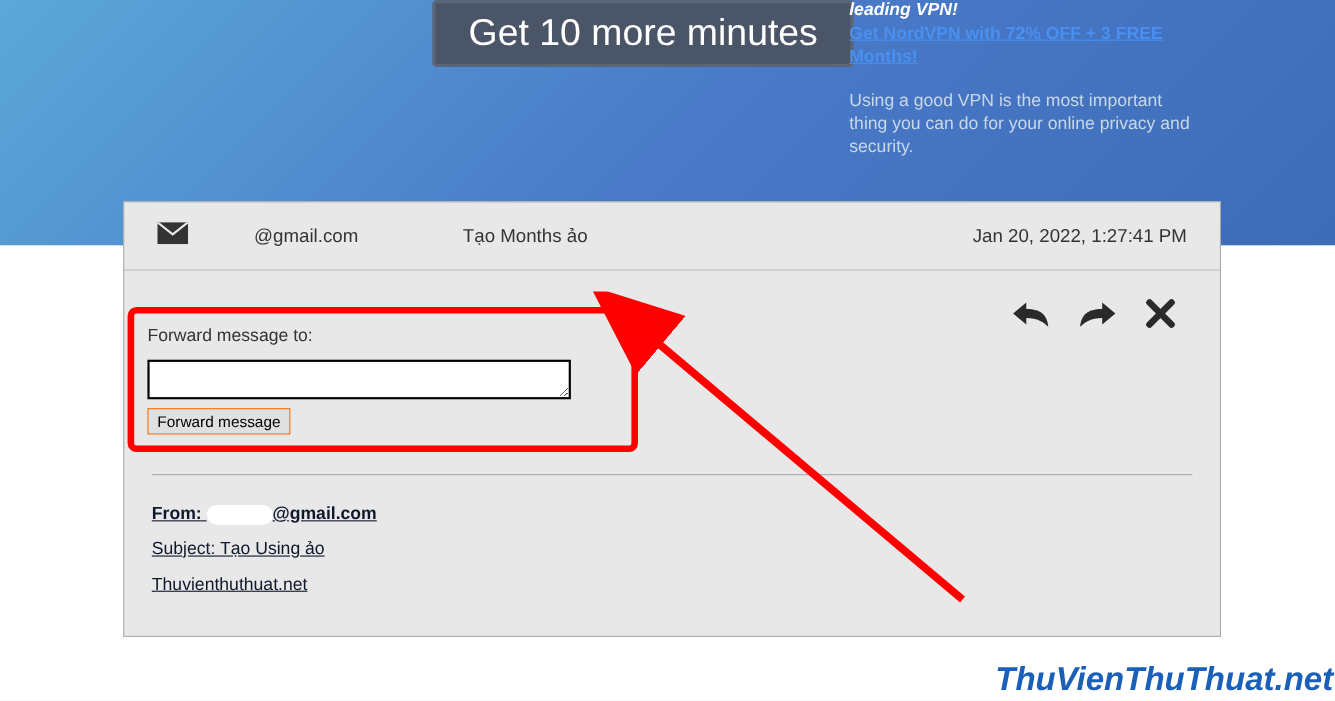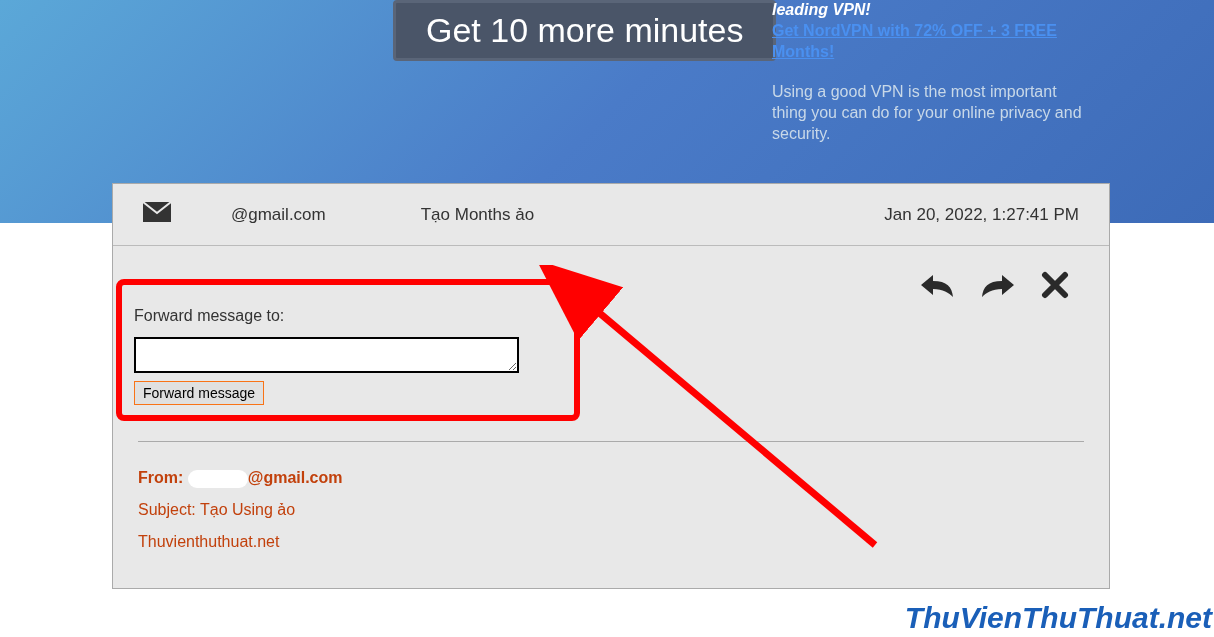--- a/index.html
+++ b/index.html
@@ -92,21 +92,21 @@
     }
     .action-icon {
       cursor: pointer;
       display: flex;
       align-items: center;
       justify-content: center;
     }
     .forward-box {
       border: 6px solid #f00;
       border-radius: 8px;
-      padding: 22px 12px 10px 12px;
+      padding: 12px 12px 10px 12px;
       width: 464px;
       margin-top: -35px;
       margin-left: -22px;
     }
     .forward-label {
       font-size: 16px;
       color: #333;
       margin-bottom: 12px;
     }
     .forward-textarea {
@@ -125,22 +125,23 @@
       font-size: 14px;
       cursor: pointer;
     }
     .divider {
       border: none;
       border-top: 1px solid #aaa;
       margin: 20px 0;
     }
     .msg-info {
       font-size: 16px;
-      color: #c2410c;
+      color: #0f172a;
       line-height: 2.0;
+      text-decoration: underline;
     }
     .msg-from-label {
       font-weight: bold;
     }
     .msg-from-blank {
       display: inline-block;
       background: #fff;
       border-radius: 10px;
       width: 60px;
       height: 18px;

